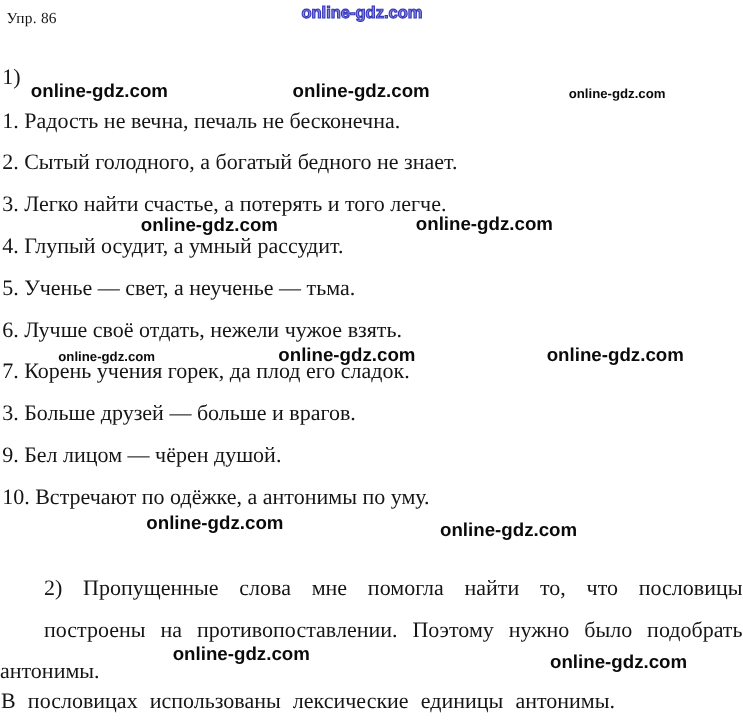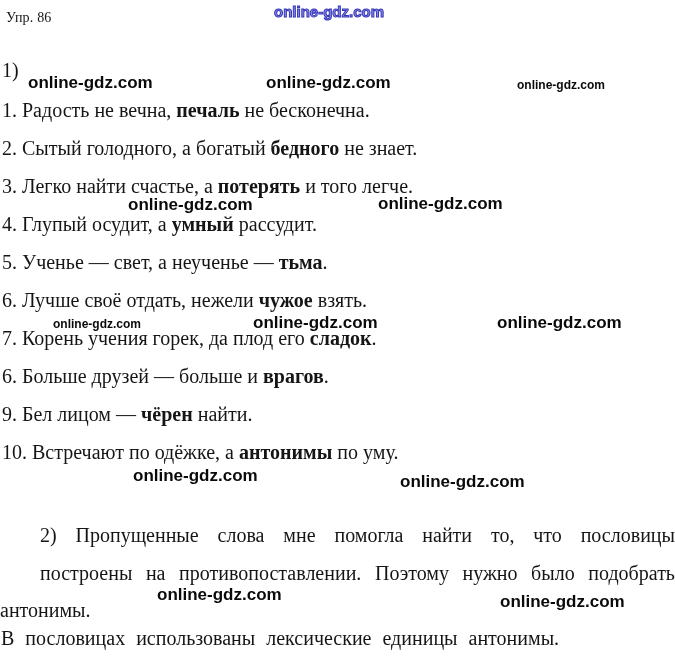--- a/index.html
+++ b/index.html
@@ -36,21 +36,21 @@
   }
   .part-label {
     position: absolute; left: 2px; top: 59px;
     font-size: 20px;
   }
   .proverb-list {
     position: absolute; left: 2px; top: 100px;
     font-size: 20px; line-height: 21px;
   }
   .proverb { margin: 0 0 17px 0; white-space: nowrap; }
-  .proverb b { font-weight: 700; }
+  .proverb b { font-weight: 400; }
   .part2 {
     position: absolute; left: 0; top: 517px; width: 675px;
     font-size: 20px; line-height: 37.5px;
   }
   .just { text-align: justify; text-align-last: justify; margin-left: 40px; }
   .conclusion {
     position: absolute; left: 1px; top: 627px;
     font-size: 20px; word-spacing: 6px;
     white-space: nowrap;
   }
@@ -84,22 +84,22 @@
   <div class="part-label">1)</div>
 
   <div class="proverb-list">
     <div class="proverb"><span>1. Радость не вечна, </span><b>печаль</b><span> не бесконечна.</span></div>
     <div class="proverb"><span>2. Сытый голодного, а богатый </span><b>бедного</b><span> не знает.</span></div>
     <div class="proverb"><span>3. Легко найти счастье, а </span><b>потерять</b><span> и того легче.</span></div>
     <div class="proverb"><span>4. Глупый осудит, а </span><b>умный</b><span> рассудит.</span></div>
     <div class="proverb"><span>5. Ученье — свет, а неученье — </span><b>тьма</b><span>.</span></div>
     <div class="proverb"><span>6. Лучше своё отдать, нежели </span><b>чужое</b><span> взять.</span></div>
     <div class="proverb"><span>7. Корень учения горек, да плод его </span><b>сладок</b><span>.</span></div>
-    <div class="proverb"><span>6. Больше друзей — больше и </span><b>врагов</b><span>.</span></div>
-    <div class="proverb"><span>9. Бел лицом — </span><b>чёрен</b><span> найти.</span></div>
+    <div class="proverb"><span>3. Больше друзей — больше и </span><b>врагов</b><span>.</span></div>
+    <div class="proverb"><span>9. Бел лицом — </span><b>чёрен</b><span> душой.</span></div>
     <div class="proverb"><span>10. Встречают по одёжке, а </span><b>антонимы</b><span> по уму.</span></div>
   </div>
 
   <div class="part2">
     <div class="just">2) Пропущенные слова мне помогла найти то, что пословицы</div>
     <div class="just">построены на противопоставлении. Поэтому нужно было подобрать</div>
     <div>антонимы.</div>
   </div>
 
   <div class="conclusion">В пословицах использованы лексические единицы антонимы.</div>

